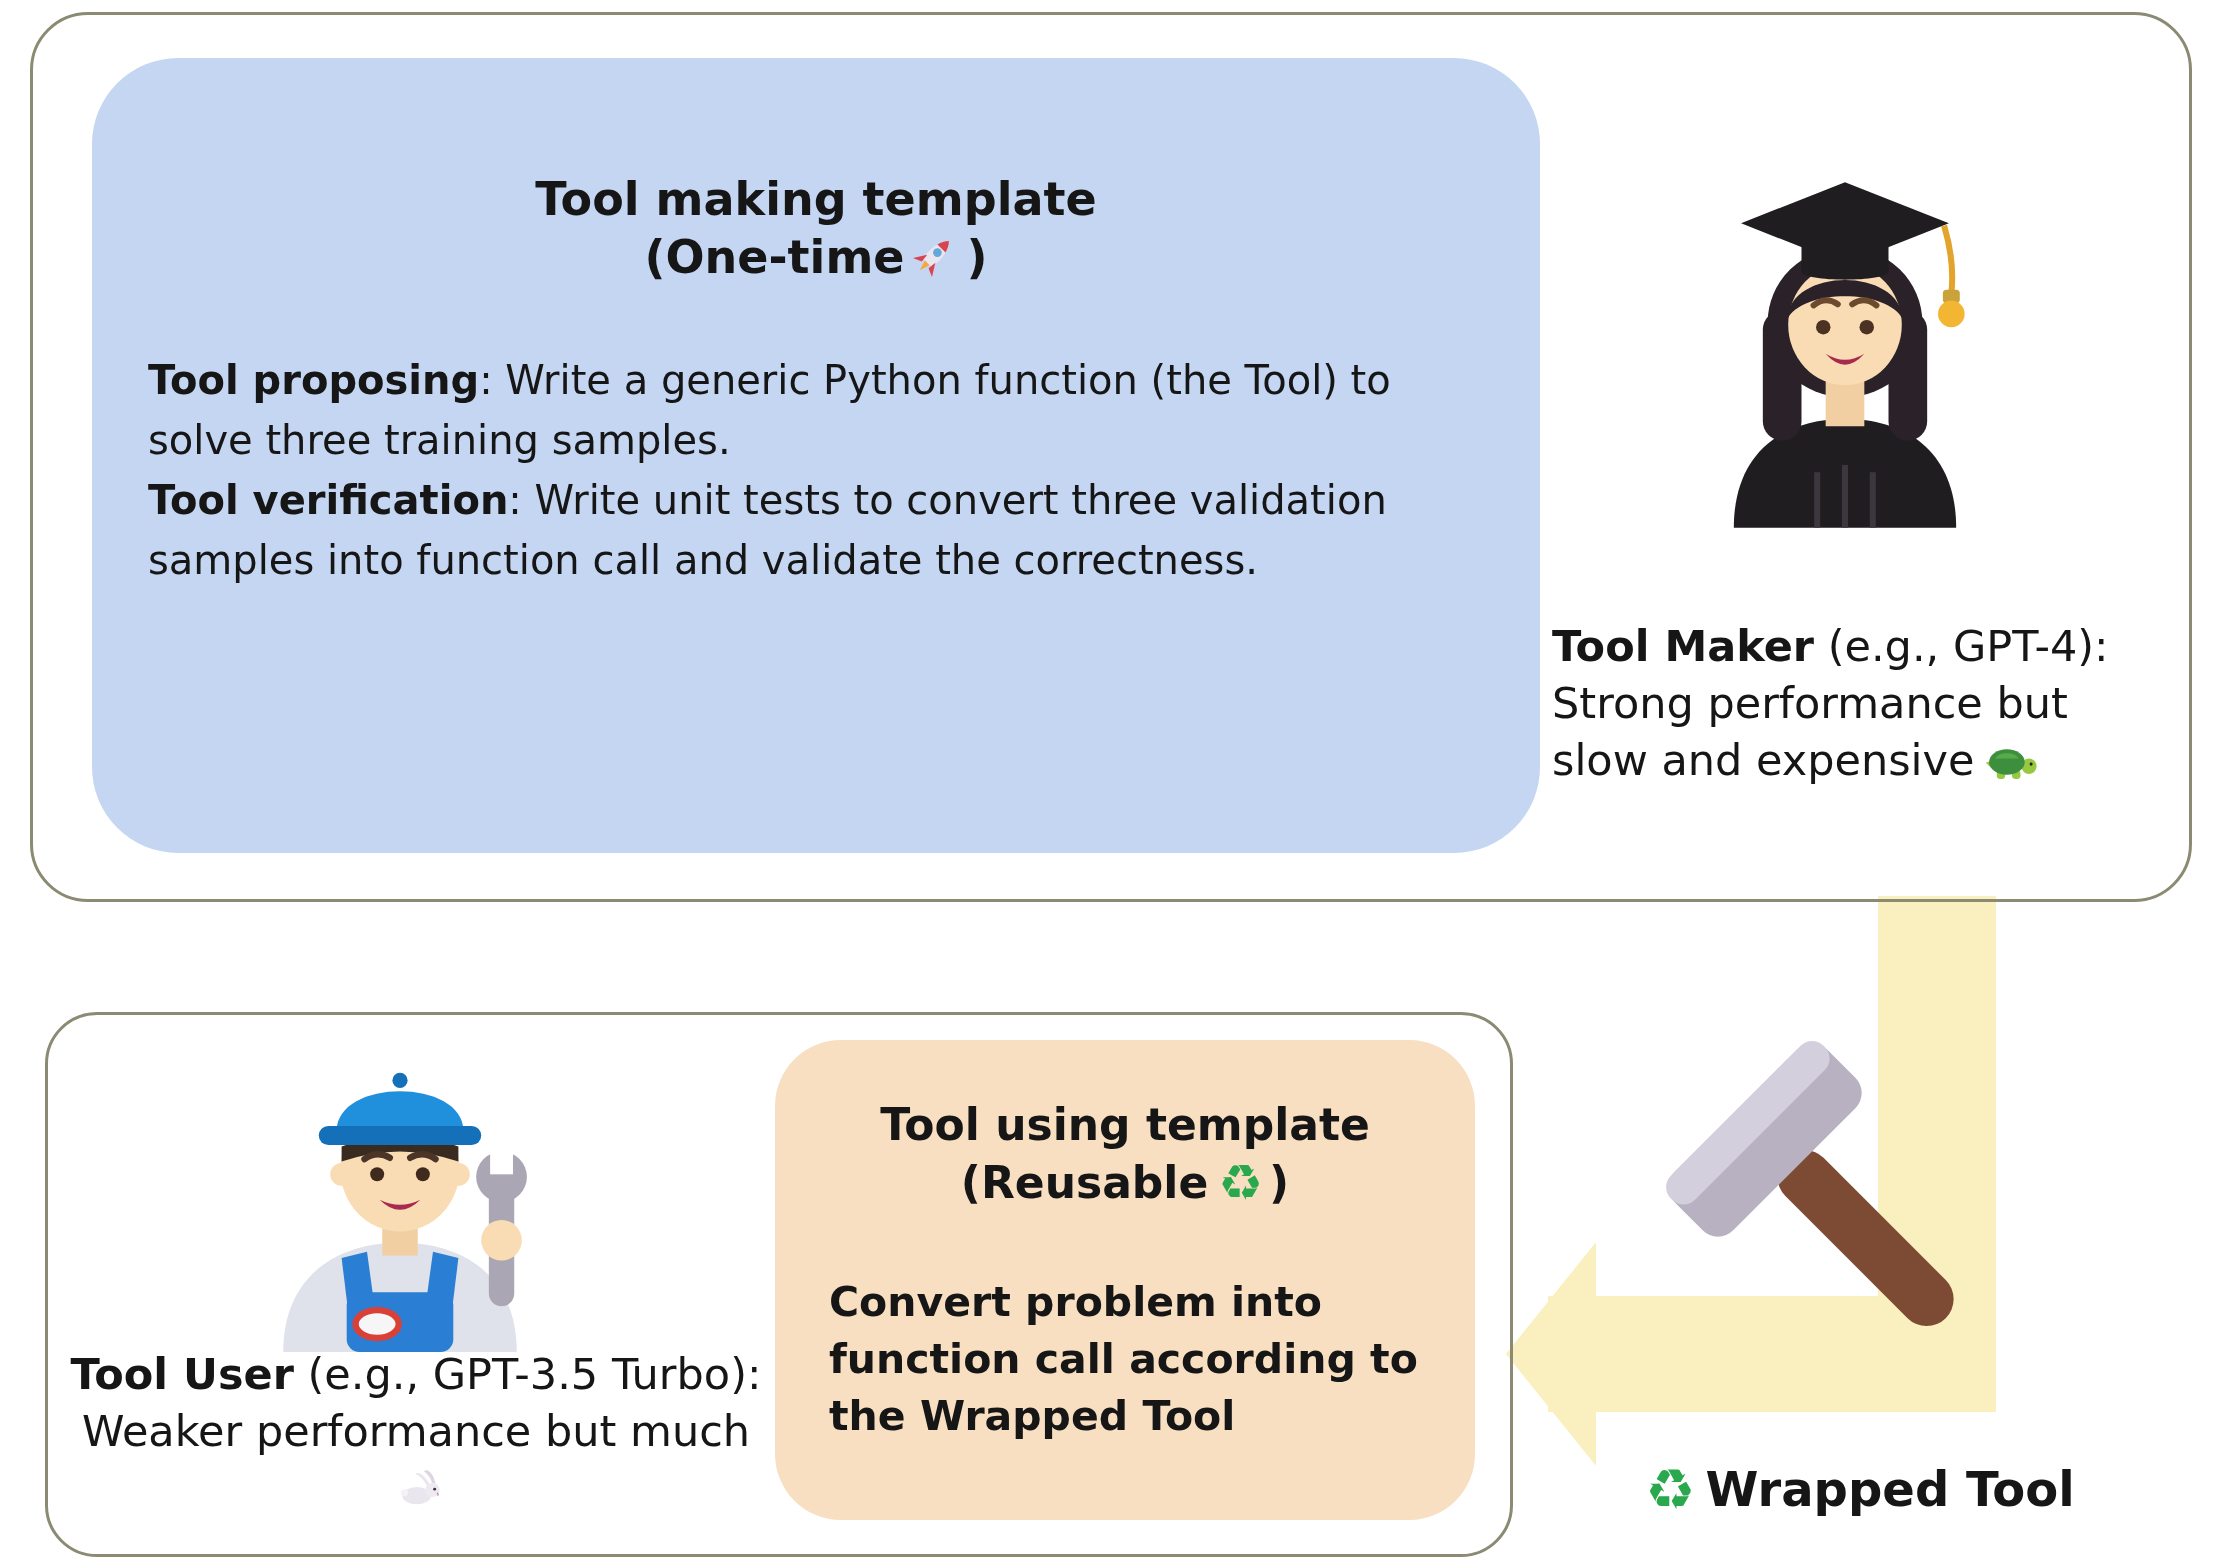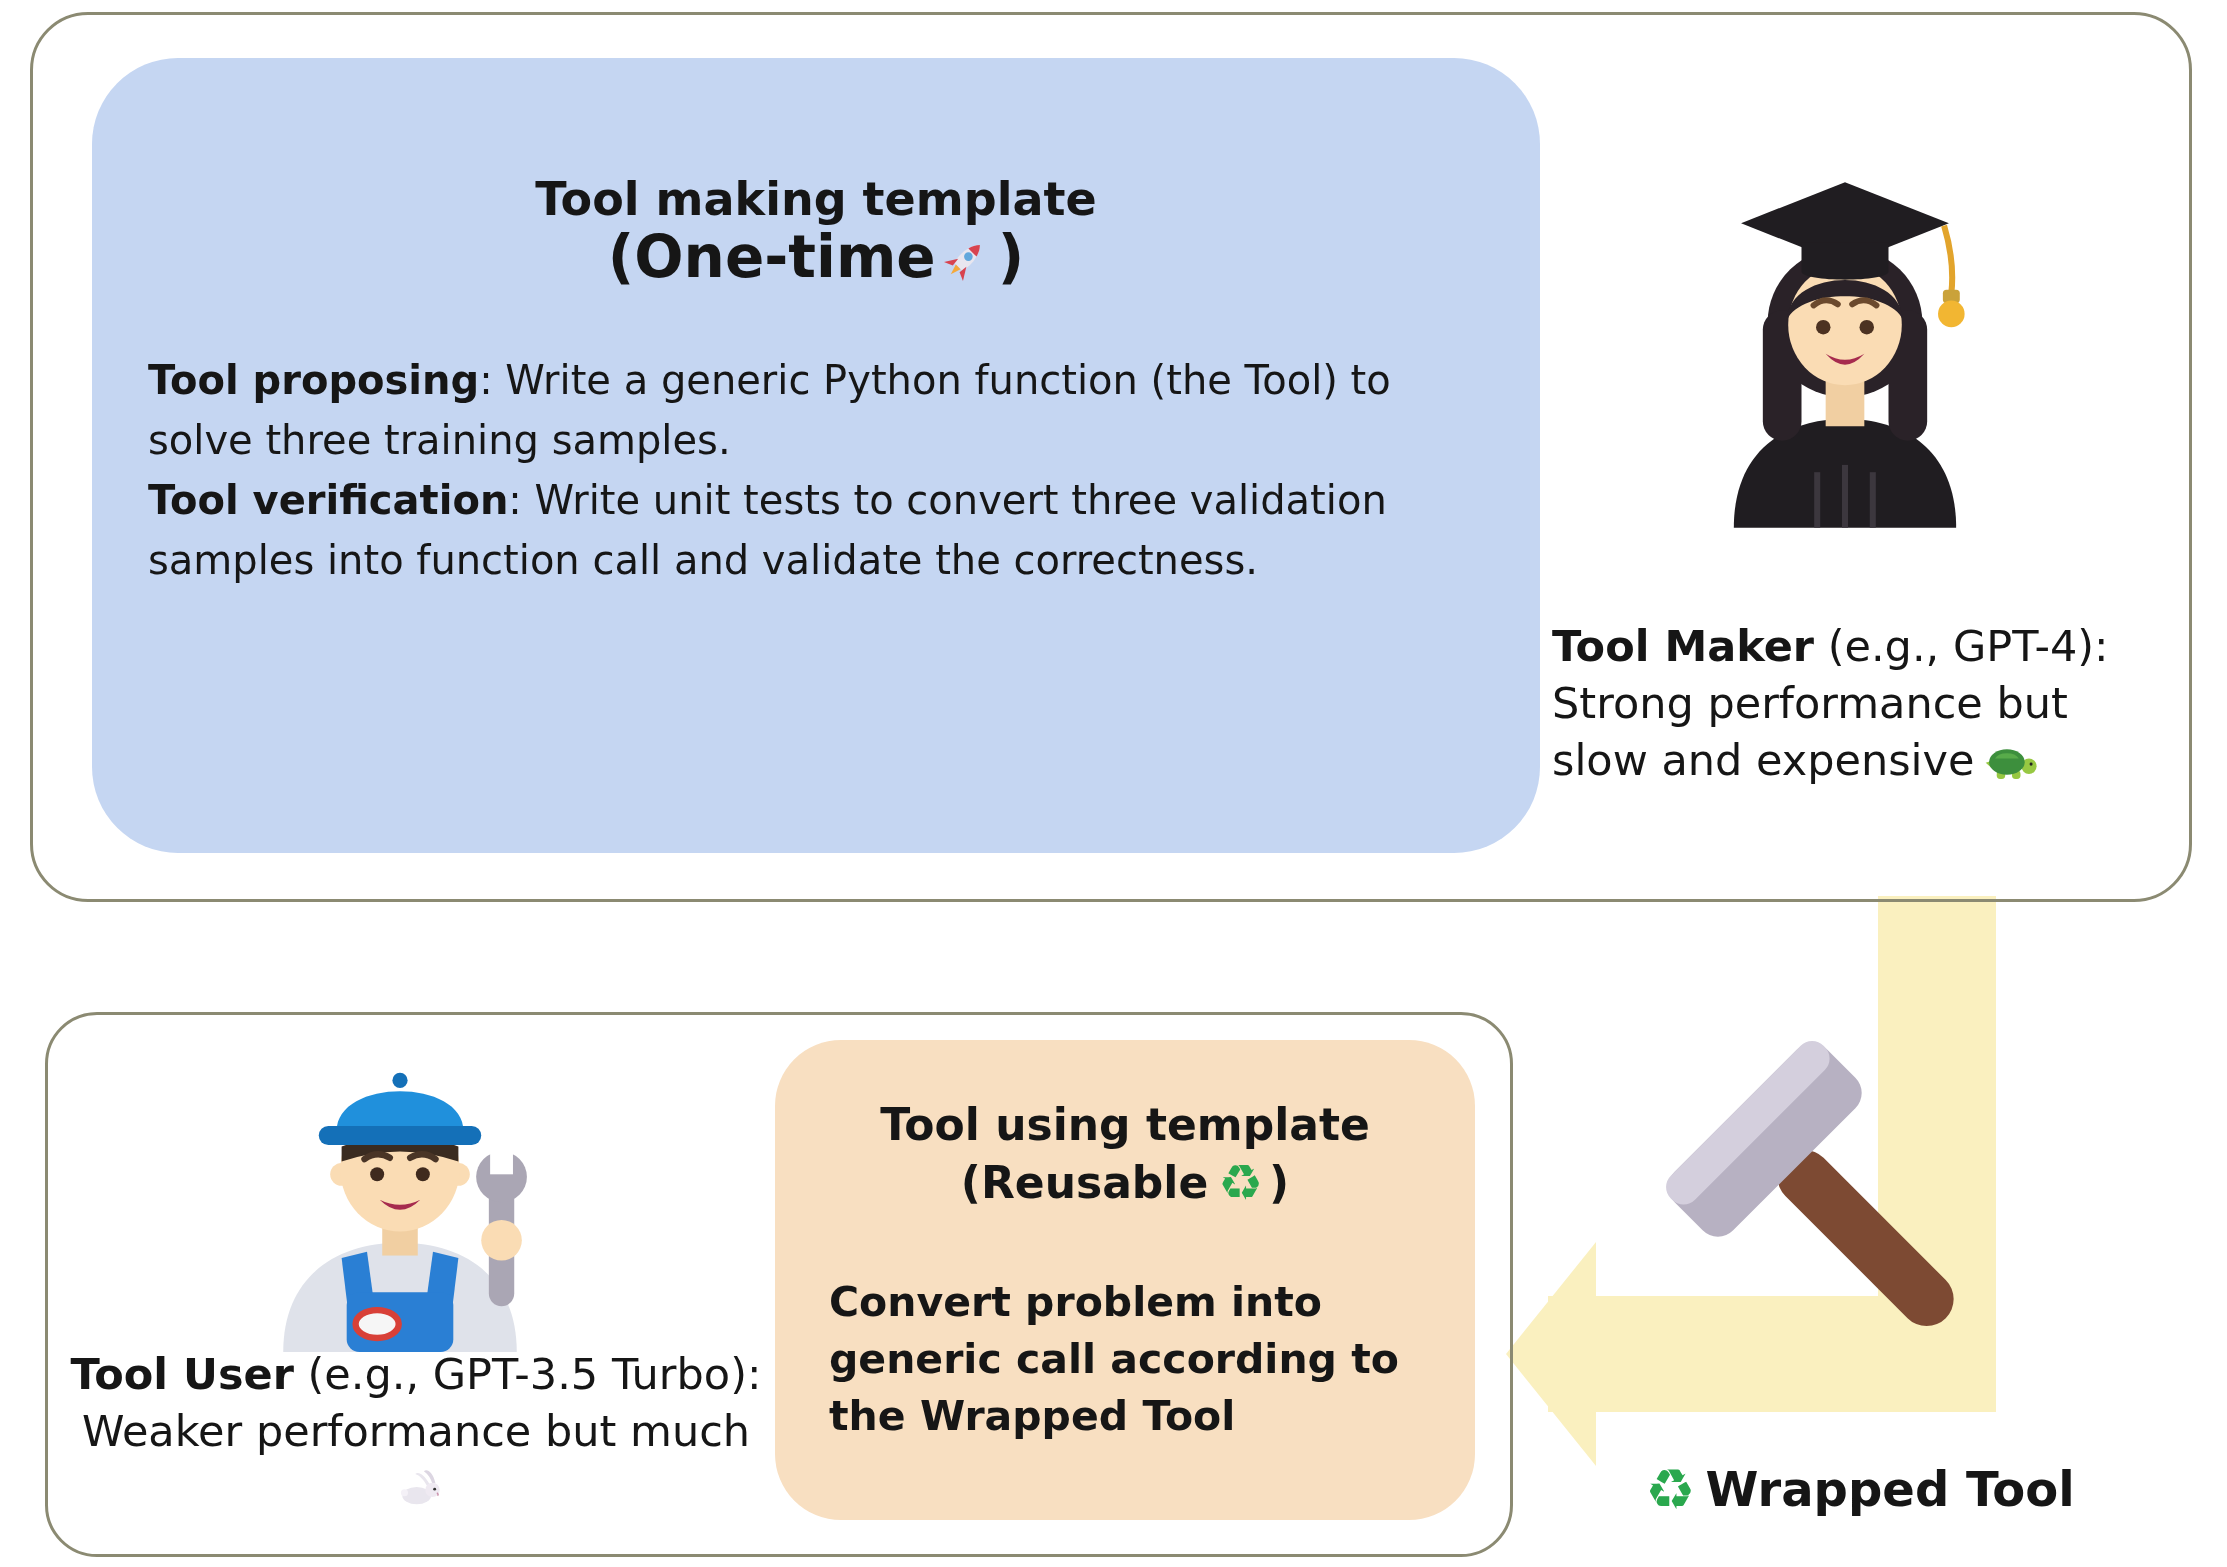--- a/index.html
+++ b/index.html
@@ -20,21 +20,21 @@
   .card { position:absolute; z-index:2; }
   .card-blue {
     left:92px; top:58px; width:1448px; height:795px;
     background:#c5d6f2; border-radius:86px; padding:112px 56px 20px 56px;
   }
   .card-orange {
     left:775px; top:1040px; width:700px; height:480px;
     background:#f8dfc1; border-radius:66px; padding:56px 54px 35px 54px;
   }
   .card-title { text-align:center; font-weight:700; font-size:46px; line-height:58px; }
-  .card-subtitle { text-align:center; font-weight:700; font-size:58px; line-height:58px; }
+  .card-subtitle { text-align:center; font-weight:700; font-size:46px; line-height:58px; }
   .icon-inline { display:inline-block; vertical-align:-6px; }
   .icon-inline svg { display:block; }
 
   .steps { margin-top:64px; font-size:40px; line-height:60px; }
   .steps p { margin:0; }
   .steps b, .b { font-weight:700; }
 
   
   .maker-avatar { position:absolute; left:1700px; top:165px; width:290px; height:363px; z-index:2; }
   .maker-text {
@@ -199,18 +199,18 @@
           </svg></span></div>
   </div>
 
   <div class="card card-orange">
     <div class="card-title" style="font-size:44px;">Tool using template</div>
     <div class="card-subtitle" style="font-size:44px;">
       <span>(Reusable</span><span class="recycle recycle-mid">♻</span><span>)</span>
     </div>
     <div class="orange-body">
       <div>Convert problem into</div>
-      <div>generic call according to</div>
+      <div>function call according to</div>
       <div><span>the </span><b>Wrapped Tool</b></div>
     </div>
   </div>
 
 </div>
 
 </body></html>

